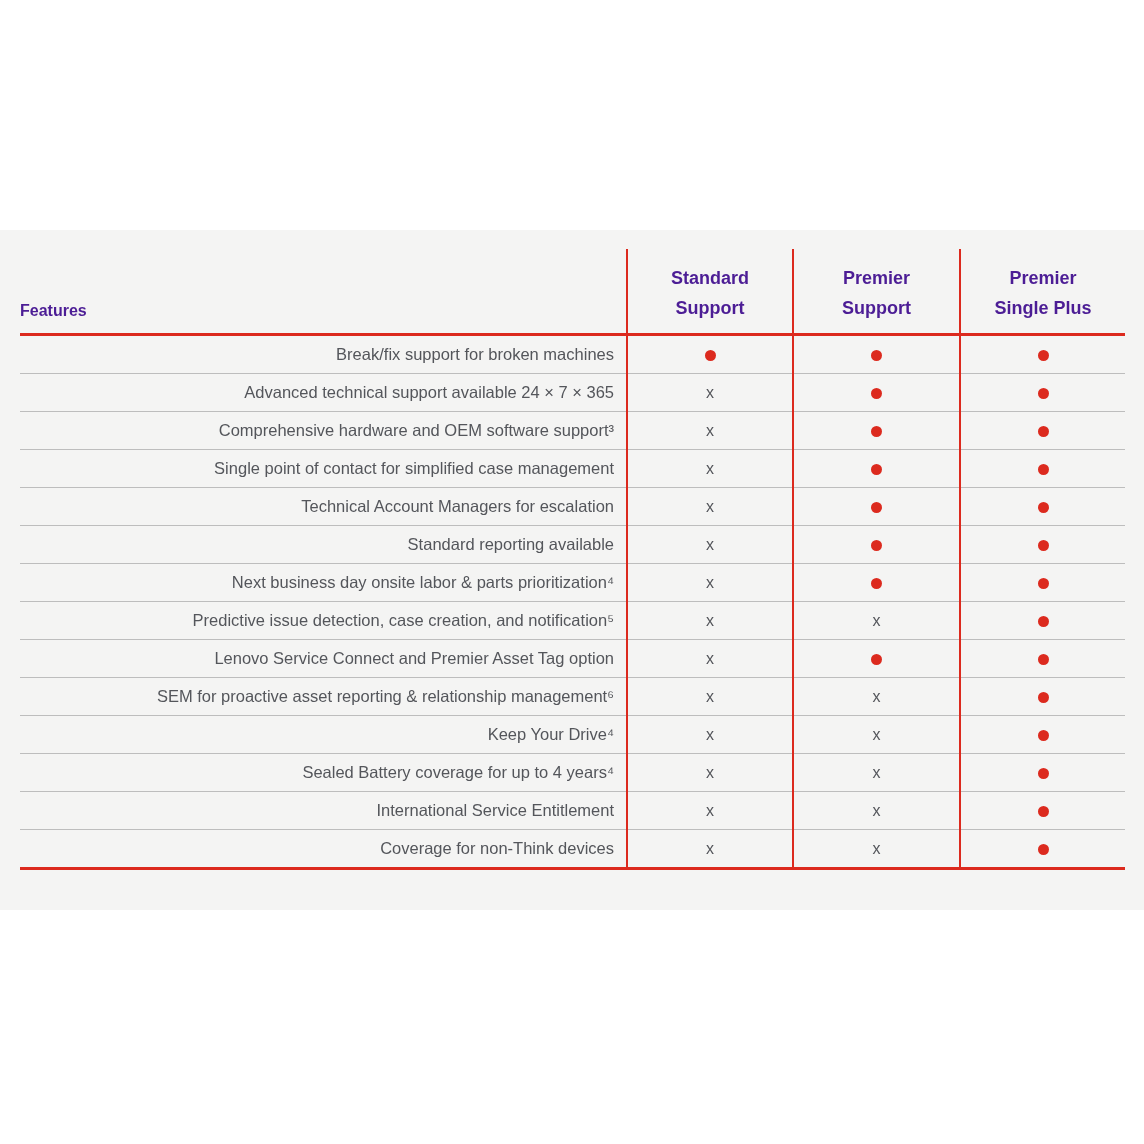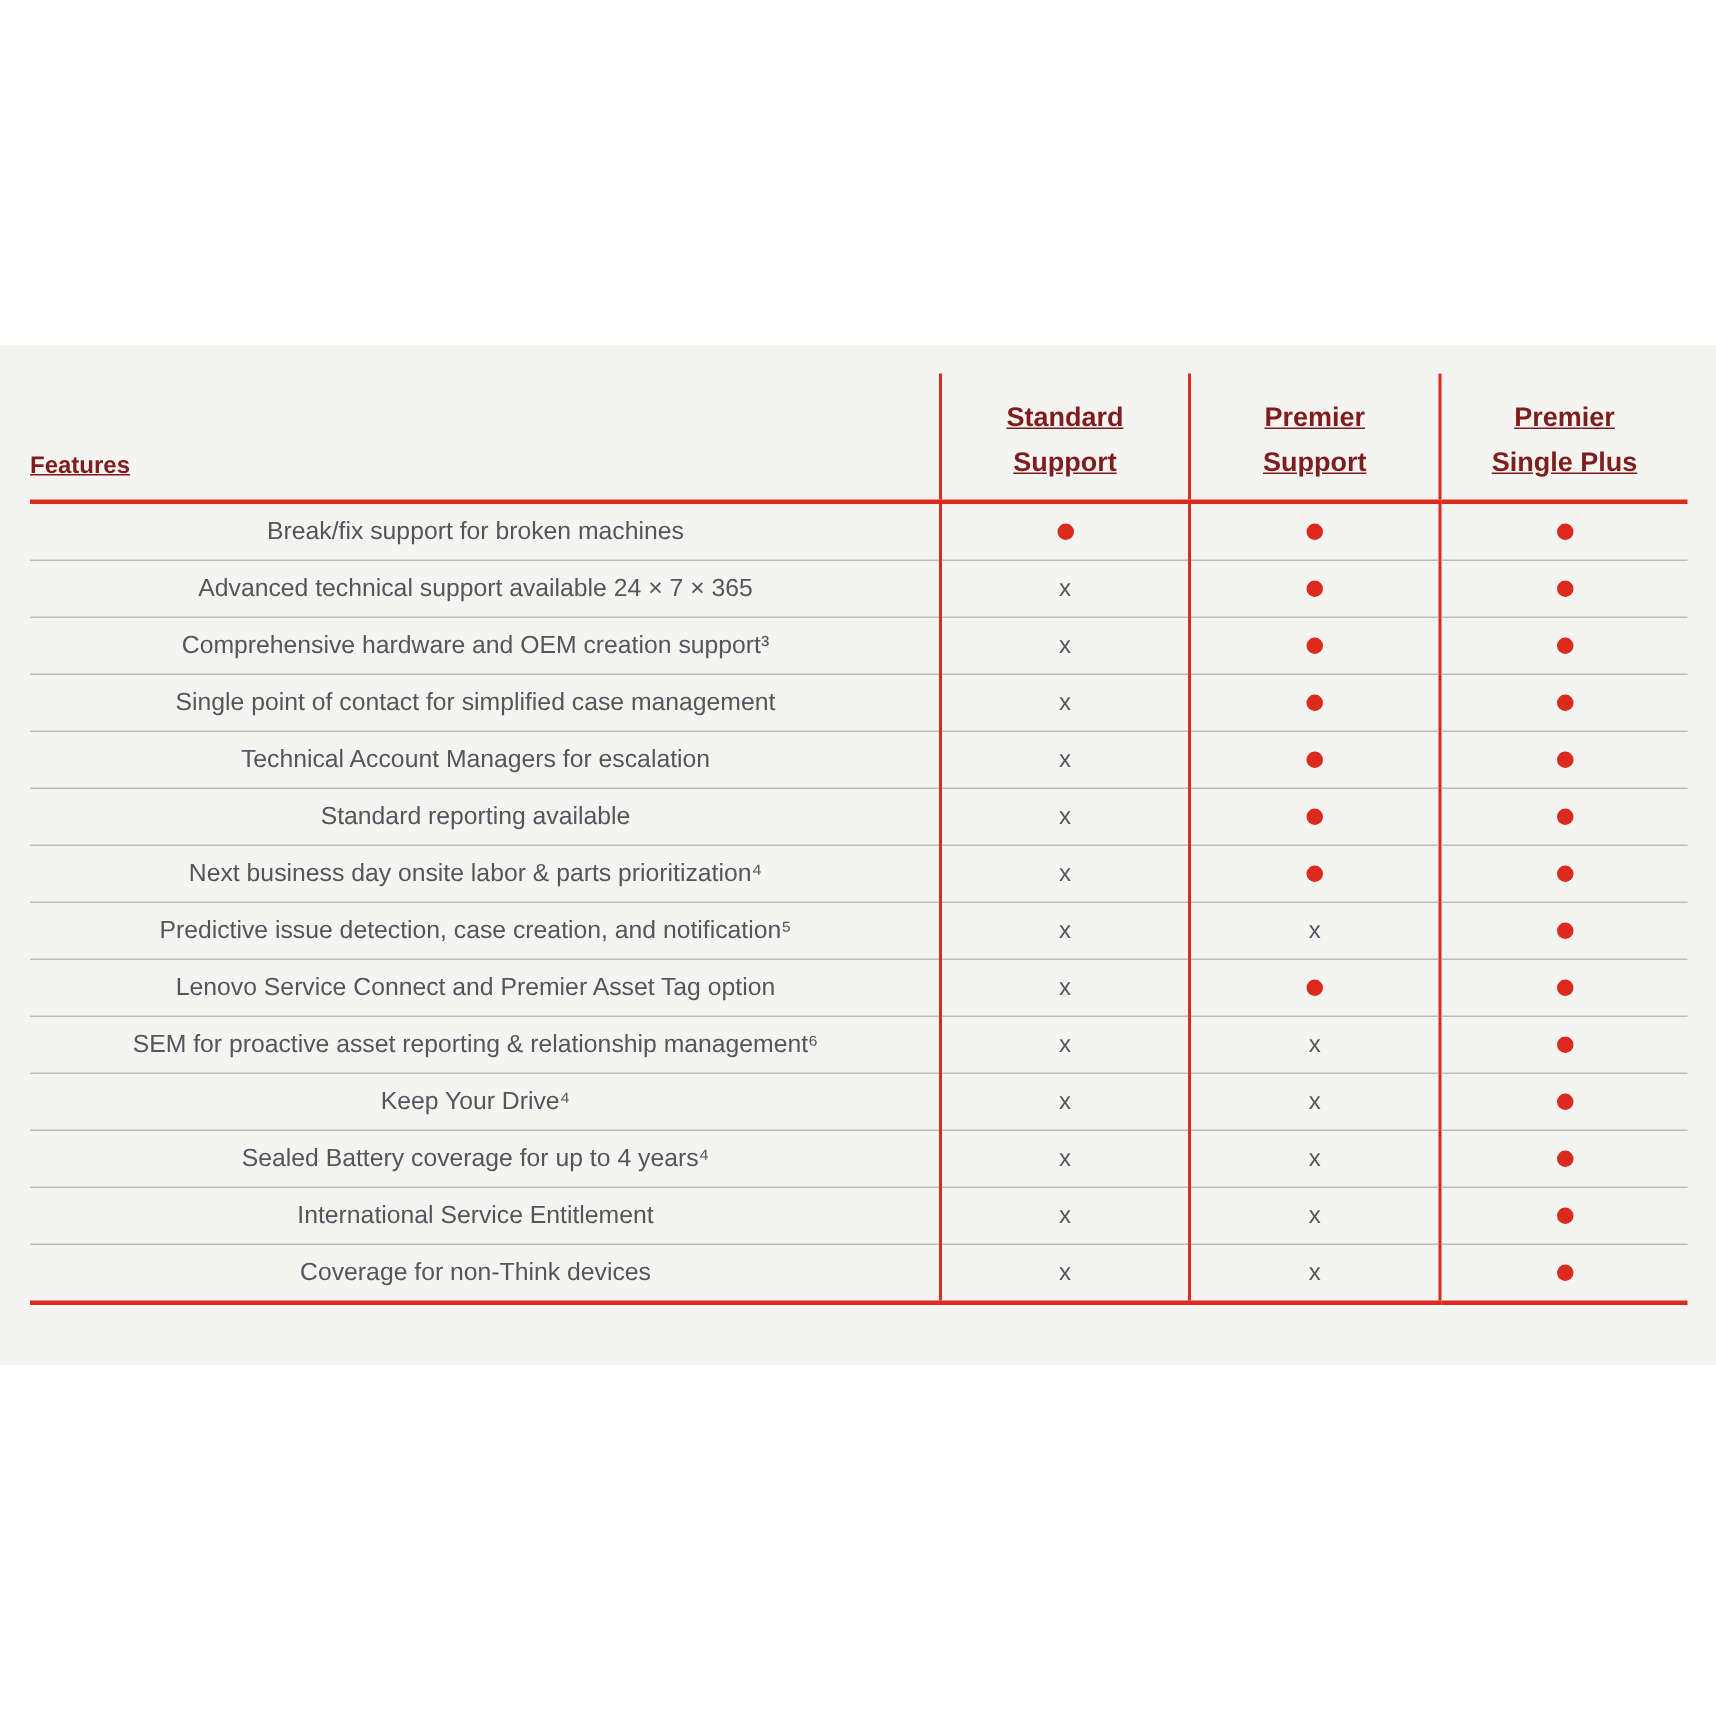--- a/index.html
+++ b/index.html
@@ -24,23 +24,22 @@
     width: 1105px;
   }
   col.c-feature { width: 607px; }
   col.c-std     { width: 166px; }
   col.c-prem    { width: 167px; }
   col.c-plus    { width: 165px; }
 
   thead th {
     border-bottom: 3px solid var(--red);
     font-weight: bold;
-    color: #7f1d1d;
+    color: #4c1d95;
     padding: 0;
-    text-decoration: underline;
   }
   th.features-head {
     text-align: left;
     vertical-align: bottom;
     font-size: 16px;
     padding-bottom: 13px;
     height: 71px;
   }
   th.col-head {
     text-align: center;
@@ -55,21 +54,21 @@
     height: 37px;
     border-top: 1px solid #bdbdbd;
     padding: 0;
   }
   tbody tr:first-child td { border-top: none; }
   tbody tr:last-child td { border-bottom: 3px solid var(--red); }
 
   td.feature {
     font-size: 16.5px;
     color: #54565b;
-    text-align: center;
+    text-align: right;
     padding-right: 12px;
   }
   td.mark { text-align: center; vertical-align: middle; }
   .dot {
     display: inline-block;
     width: 11px;
     height: 11px;
     border-radius: 50%;
     background: var(--red);
     vertical-align: middle;
@@ -115,21 +114,21 @@
           <td class="mark vline"><span class="dot"></span></td>
           <td class="mark vline"><span class="dot"></span></td>
         </tr>
         <tr>
           <td class="feature">Advanced technical support available 24 × 7 × 365</td>
           <td class="mark vline"><span class="xmark">x</span></td>
           <td class="mark vline"><span class="dot"></span></td>
           <td class="mark vline"><span class="dot"></span></td>
         </tr>
         <tr>
-          <td class="feature">Comprehensive hardware and OEM creation support³</td>
+          <td class="feature">Comprehensive hardware and OEM software support³</td>
           <td class="mark vline"><span class="xmark">x</span></td>
           <td class="mark vline"><span class="dot"></span></td>
           <td class="mark vline"><span class="dot"></span></td>
         </tr>
         <tr>
           <td class="feature">Single point of contact for simplified case management</td>
           <td class="mark vline"><span class="xmark">x</span></td>
           <td class="mark vline"><span class="dot"></span></td>
           <td class="mark vline"><span class="dot"></span></td>
         </tr>

